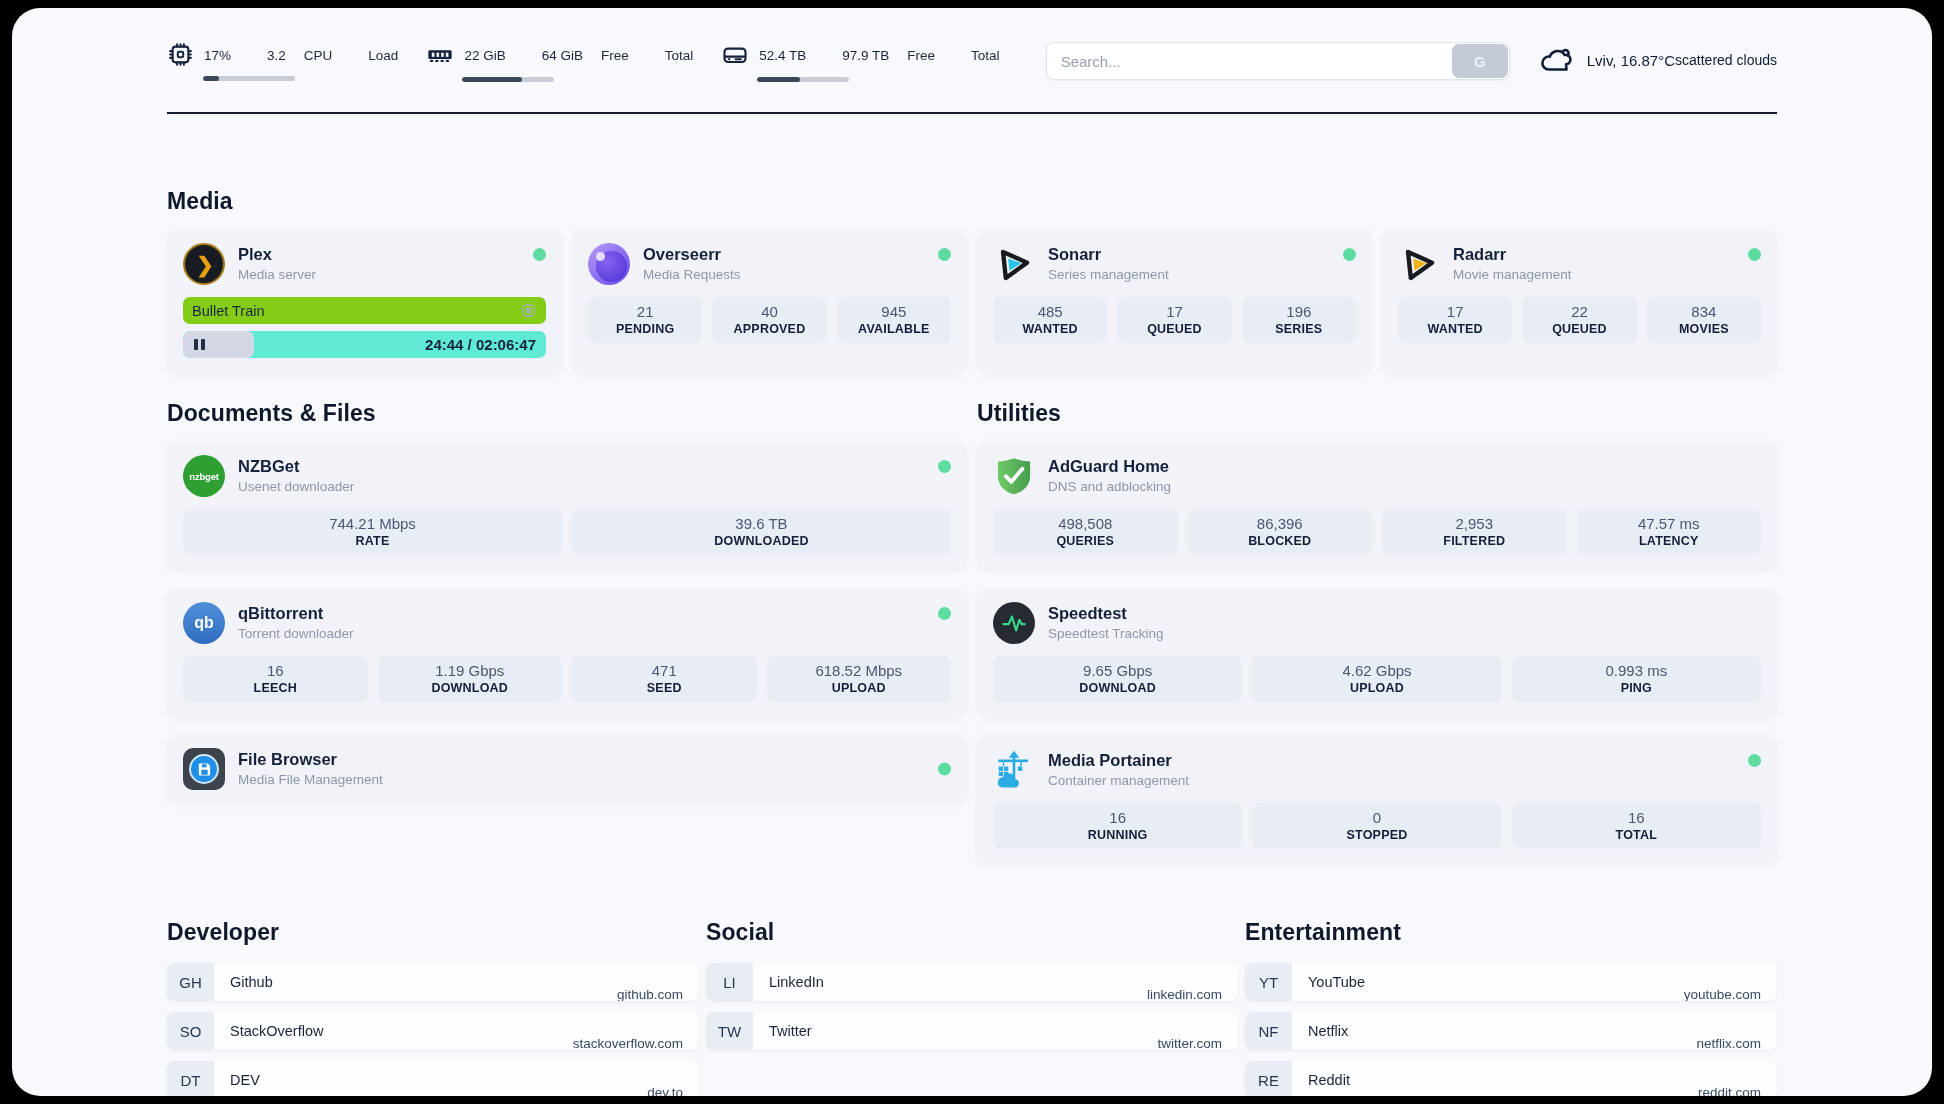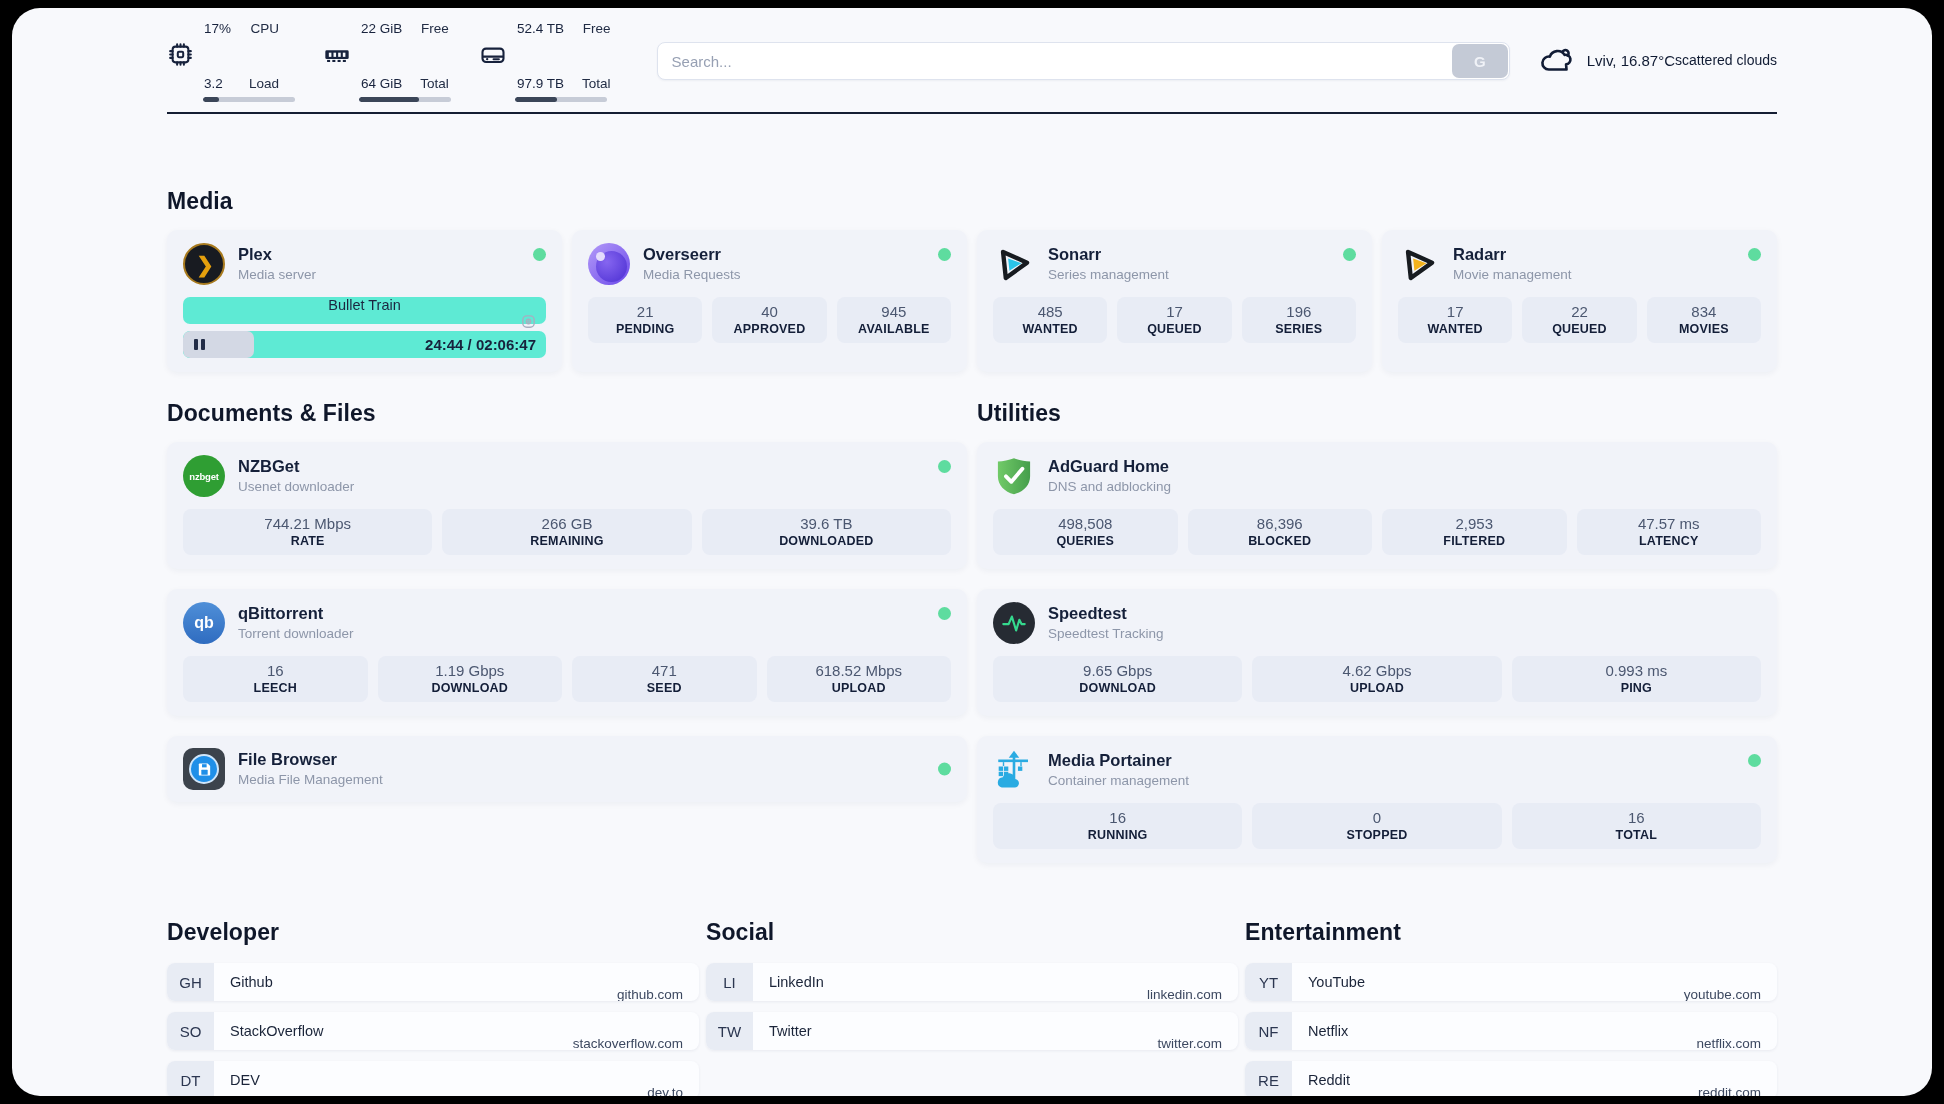--- a/index.html
+++ b/index.html
@@ -6,21 +6,21 @@
   html, body { width: 1944px; height: 1104px; background: #000; font-family: "Liberation Sans", sans-serif; }
   .panel { position: absolute; left: 12px; top: 8px; width: 1920px; height: 1088px;
            background: #f8f9fc; border-radius: 28px; overflow: hidden; }
   .content { width: 1610px; margin: 0 auto; padding-top: 30px; }
 
   
   .topbar { display: flex; align-items: center; height: 46px; }
   .sysw { display: flex; flex-direction: column; margin-right: 28px; }
   .sysw-main { display: flex; align-items: center; gap: 10px; }
   .sysw-texts { display: flex; gap: 18px; }
-  .sysw-col { display: flex; flex-direction: column; font-size: 13.5px; color: #18233d; line-height: 1.35; font-weight: 500; gap: 36px; }
+  .sysw-col { display: flex; flex-direction: row; font-size: 13.5px; color: #18233d; line-height: 1.35; font-weight: 500; gap: 36px; }
   .sysw-col.labels { align-items: flex-end; color: #222d45; }
   .sysw-bar { height: 5px; border-radius: 3px; background: #c7ccd7; margin: 4px 0 0 36px; width: 92px; position: relative; overflow: hidden; }
   .sysw-fill { position: absolute; left: 0; top: 0; bottom: 0; background: #3b4658; border-radius: 3px; }
 
   .search-wrap { flex: 1; margin: 0 28px 0 18px; position: relative; height: 38px; }
   .search-wrap input { width: 100%; height: 100%; border: 1px solid #dee3ee; border-radius: 8px; background: #fff;
       padding: 0 72px 0 14px; font-size: 15px; color: #1c2740; outline: none; font-family: inherit;
       box-shadow: 0 1px 2px rgba(25,39,80,0.05); }
   .search-wrap input::placeholder { color: #97a0b3; }
   .search-btn { position: absolute; right: 2px; top: 2px; bottom: 2px; width: 56px; border: none; border-radius: 7px;
@@ -66,22 +66,22 @@
   .qbit-circle { background: linear-gradient(180deg, #4f8fd8, #2f6cc0); }
   .qbit-text { color: #fff; font-size: 16px; font-weight: 600; }
   .speedtest-circle { background: #262b33; }
   .fb-square { width: 42px; height: 42px; border-radius: 10px; background: #3c434c; display: flex;
                align-items: center; justify-content: center; flex: 0 0 auto; }
   .fb-inner { width: 30px; height: 30px; border-radius: 50%; background: #1f8fe8; border: 2px solid #cfe6fb;
               display: flex; align-items: center; justify-content: center; }
   .tilt { display: inline-flex; transform: rotate(-6deg); }
 
   
-  .plex-row1 { margin-top: 12px; height: 27px; background: #5eead4; border-radius: 7px;
-               display: flex; align-items: center; padding: 0 9px; flex-direction: column; }
+  .plex-row1 { margin-top: 12px; height: 27px; background: #84cc16; border-radius: 7px;
+               display: flex; align-items: center; padding: 0 9px; }
   .plex-title { font-size: 14.5px; font-weight: 500; color: #1b2740; }
   .plex-cam { margin-left: auto; display: flex; cursor: pointer; }
   .plex-row2 { margin-top: 7px; height: 27px; background: #5eead4; border-radius: 7px; position: relative;
                display: flex; align-items: center; overflow: hidden; }
   .plex-fill { position: absolute; left: 0; top: 0; bottom: 0; background: #d3d8e4; border-radius: 7px; }
   .pause { display: flex; gap: 3.5px; margin-left: 11px; position: relative; cursor: pointer; }
   .pause span { width: 3.5px; height: 11px; background: #222d47; border-radius: 1px; }
   .plex-time { margin-left: auto; margin-right: 10px; font-size: 15px; font-weight: 600; color: #17223c; position: relative; }
 
   
@@ -348,24 +348,20 @@
               <div class="app-texts">
                 <span class="app-title">NZBGet</span>
                 <span class="app-sub">Usenet downloader</span>
               </div>
             </div>
             <span class="status-dot"></span>
             <div class="stats">
               <div class="stat">
                 <div class="stat-value">744.21 Mbps</div>
                 <div class="stat-label">RATE</div>
-              </div>
-              <div class="stat">
-                <div class="stat-value">266 GB</div>
-                <div class="stat-label">REMAINING</div>
               </div>
               <div class="stat">
                 <div class="stat-value">39.6 TB</div>
                 <div class="stat-label">DOWNLOADED</div>
               </div>
             </div>
           </div>
 
           <div class="card">
             <div class="app">

